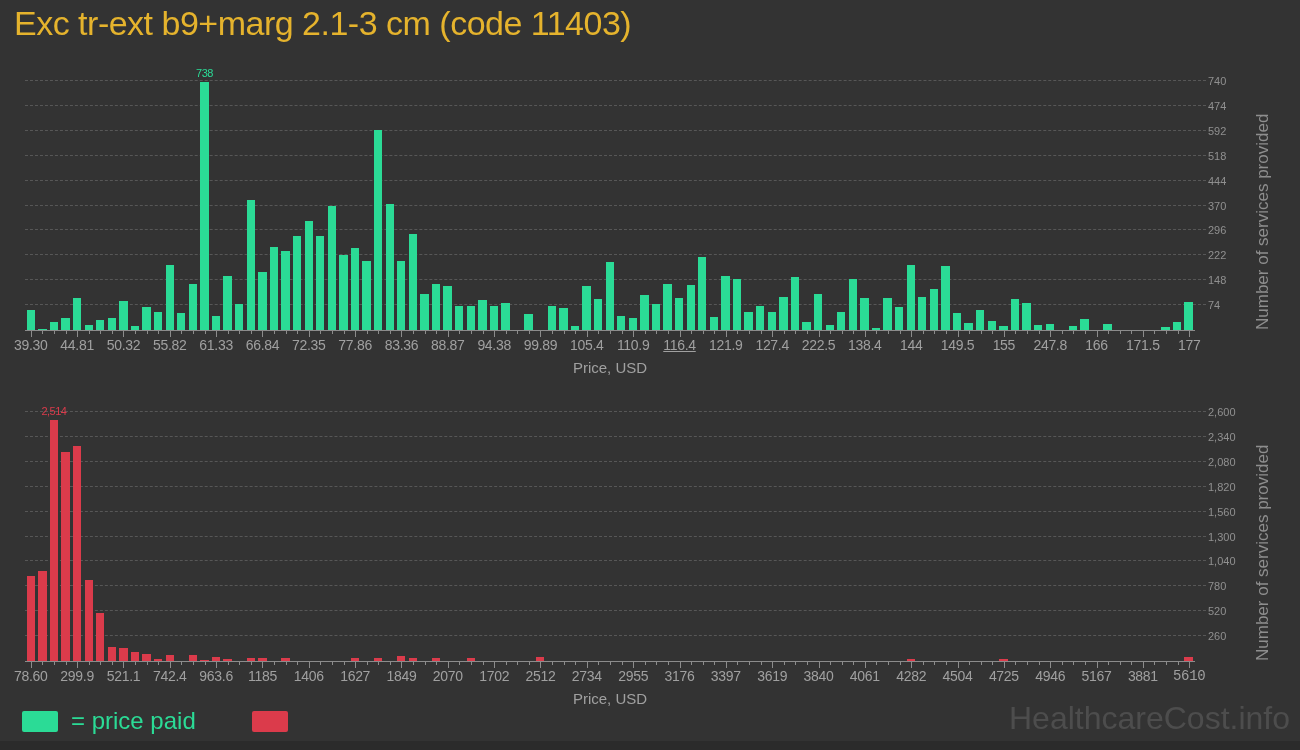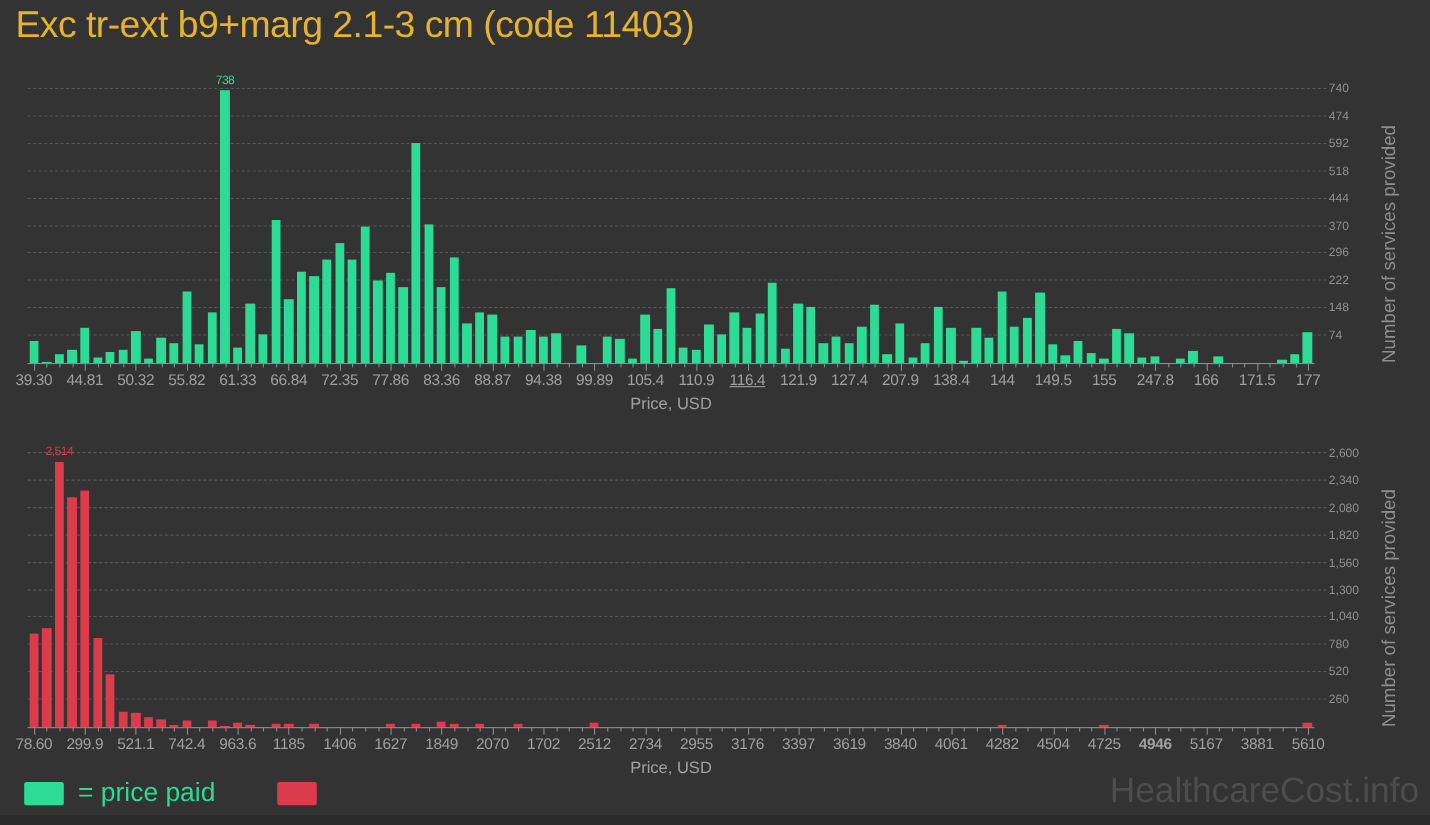--- a/index.html
+++ b/index.html
@@ -509,21 +509,21 @@
       <span class="xlab" style="left: 28.2178%;">77.86</span>
       <span class="xlab" style="left: 32.1782%;">83.36</span>
       <span class="xlab" style="left: 36.1386%;">88.87</span>
       <span class="xlab" style="left: 40.099%;">94.38</span>
       <span class="xlab" style="left: 44.0594%;">99.89</span>
       <span class="xlab" style="left: 48.0198%;">105.4</span>
       <span class="xlab" style="left: 51.9802%;">110.9</span>
       <span class="xlab" style="left: 55.9406%; text-decoration: underline;">116.4</span>
       <span class="xlab" style="left: 59.901%;">121.9</span>
       <span class="xlab" style="left: 63.8614%;">127.4</span>
-      <span class="xlab" style="left: 67.8218%;">207.9</span>
+      <span class="xlab" style="left: 67.8218%;">222.5</span>
       <span class="xlab" style="left: 71.7822%;">138.4</span>
       <span class="xlab" style="left: 75.7426%;">144</span>
       <span class="xlab" style="left: 79.703%;">149.5</span>
       <span class="xlab" style="left: 83.6634%;">155</span>
       <span class="xlab" style="left: 87.6238%;">247.8</span>
       <span class="xlab" style="left: 91.5842%;">166</span>
       <span class="xlab" style="left: 95.5446%;">171.5</span>
       <span class="xlab" style="left: 99.505%;">177</span>
     </div>
     <div class="axis-title-x">Price, USD</div>
@@ -978,24 +978,24 @@
       <span class="xlab" style="left: 48.0198%;">2734</span>
       <span class="xlab" style="left: 51.9802%;">2955</span>
       <span class="xlab" style="left: 55.9406%;">3176</span>
       <span class="xlab" style="left: 59.901%;">3397</span>
       <span class="xlab" style="left: 63.8614%;">3619</span>
       <span class="xlab" style="left: 67.8218%;">3840</span>
       <span class="xlab" style="left: 71.7822%;">4061</span>
       <span class="xlab" style="left: 75.7426%;">4282</span>
       <span class="xlab" style="left: 79.703%;">4504</span>
       <span class="xlab" style="left: 83.6634%;">4725</span>
-      <span class="xlab" style="left: 87.6238%; font-weight: bold;">4946</span>
+      <span class="xlab" style="left: 87.6238%;">4946</span>
       <span class="xlab" style="left: 91.5842%;">5167</span>
       <span class="xlab" style="left: 95.5446%;">3881</span>
-      <span class="xlab" style="left: 99.505%;">5610</span>
+      <span class="xlab" style="left: 99.505%; font-family: Liberation Mono, monospace;">5610</span>
     </div>
     <div class="axis-title-x">Price, USD</div>
     <span class="ylab" style="bottom: 24.9px;">260</span>
     <span class="ylab" style="bottom: 49.8px;">520</span>
     <span class="ylab" style="bottom: 74.7px;">780</span>
     <span class="ylab" style="bottom: 99.6px;">1,040</span>
     <span class="ylab" style="bottom: 124.5px;">1,300</span>
     <span class="ylab" style="bottom: 149.4px;">1,560</span>
     <span class="ylab" style="bottom: 174.3px;">1,820</span>
     <span class="ylab" style="bottom: 199.2px;">2,080</span>

